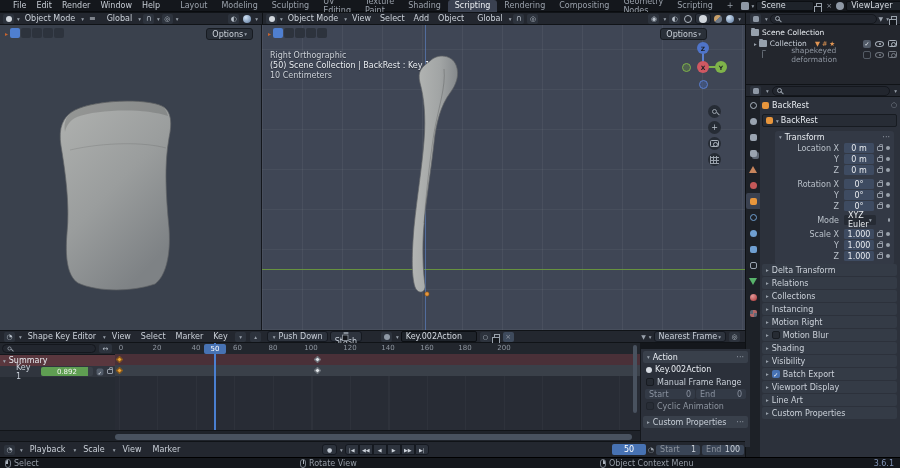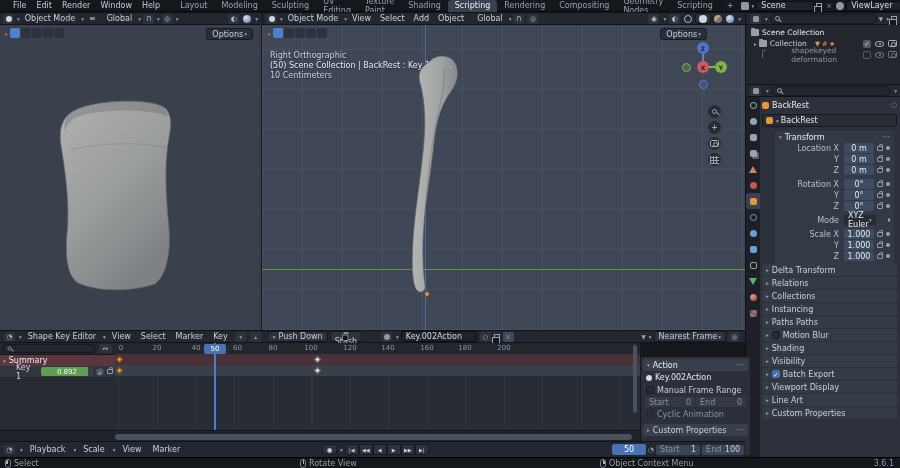--- a/index.html
+++ b/index.html
@@ -88,21 +88,21 @@
   .panel { background:#333945; border-radius:3px; margin:0 3px 0 16px; }
   .bluechk { width:8px; height:8px; border-radius:2px; background:#4772b3; display:inline-flex; align-items:center; justify-content:center; color:#fff; font-size:6px; }
   .darkchk { width:8px; height:8px; border-radius:2px; background:#262b33; border:1px solid #171b21; display:inline-block; }
 
   
   #dshdr { left:0; top:330px; width:745px; height:13px; }
   #dschan { left:0; top:343px; width:115px; height:87px; background:#262b33; }
   #dskeys { left:115px; top:343px; width:525px; height:87px; background:#2e333d; overflow:hidden;
             background-image:repeating-linear-gradient(90deg, rgba(255,255,255,.035) 0 1px, transparent 1px 38.5px);
             background-position:4px 0; }
-  #dsside { left:640px; top:357px; width:110px; height:98px; background:#2b303a; border-left:1px solid #14171c; }
+  #dsside { left:640px; top:349px; width:110px; height:98px; background:#2b303a; border-left:1px solid #14171c; }
   #dsscroll { left:0; top:430px; width:640px; height:11px; background:#1f232a; border-top:1px solid #121519; }
   .ds-ruler { position:absolute; left:0; top:0; width:525px; height:11px; background:#22262d; color:#8f96a0; font-size:7px; }
   .band { position:absolute; left:0; width:525px; }
   .kf { position:absolute; width:5px; height:5px; transform:rotate(45deg); }
   .kf.sel { background:#e8a33d; border:1px solid #7a4c12; }
   .kf.uns { background:#e2e6ea; border:1px solid #5a6068; }
   .slider { position:relative; width:54px; height:9px; background:#3a4049; border-radius:2px; overflow:hidden; }
   .slider .fill { position:absolute; left:0; top:0; bottom:0; width:89%; background:#5f9e52; }
   .slider .val { position:absolute; inset:0; display:flex; align-items:center; justify-content:center; color:#f2f5f0; font-size:7px; }
   .dfield { background:#333a46; border-radius:2px; height:10px; display:flex; align-items:center; padding:0 4px; color:#8a92a0; }
@@ -503,21 +503,21 @@
     <div class="psec">
         <span class="chev">▸</span>
         <span>Collections</span>
       </div>
     <div class="psec">
         <span class="chev">▸</span>
         <span>Instancing</span>
       </div>
     <div class="psec">
         <span class="chev">▸</span>
-        <span>Paths Paths</span>
+        <span>Motion Right</span>
       </div>
     <div class="psec">
         <span class="chev">▸</span>
         <span class="darkchk"></span>
         <span>Motion Blur</span>
       </div>
     <div class="psec">
         <span class="chev">▸</span>
         <span>Shading</span>
       </div>

